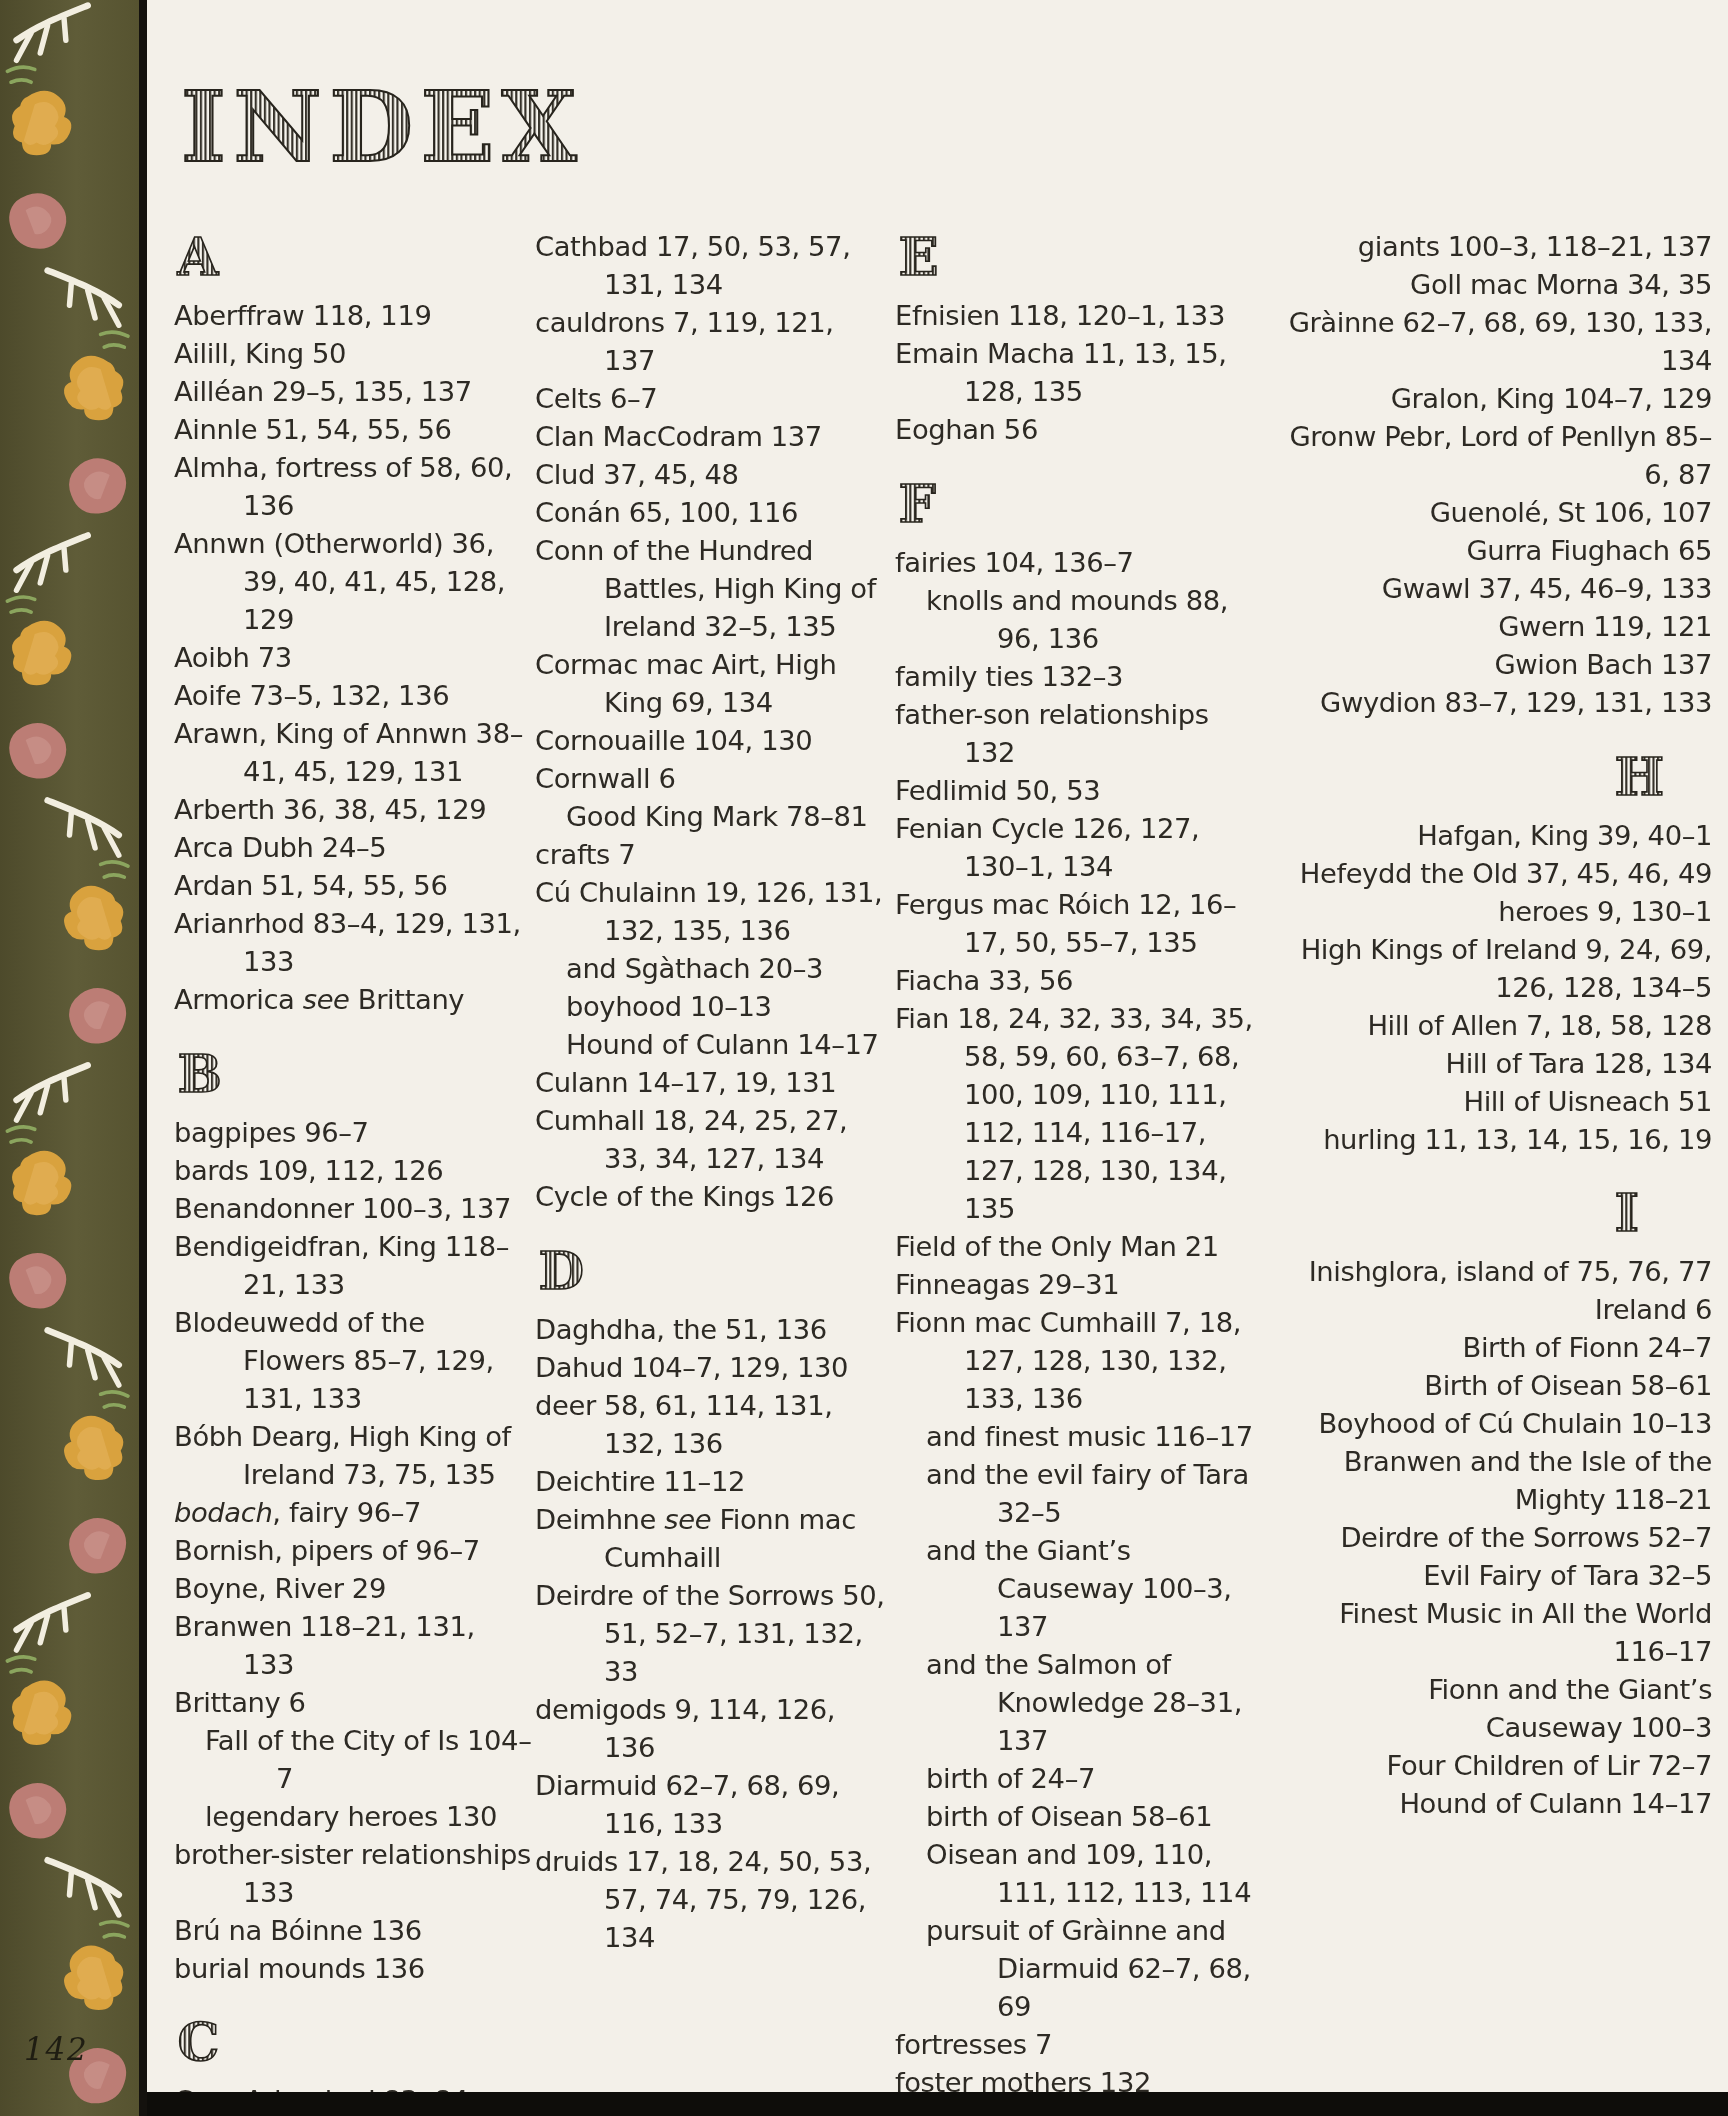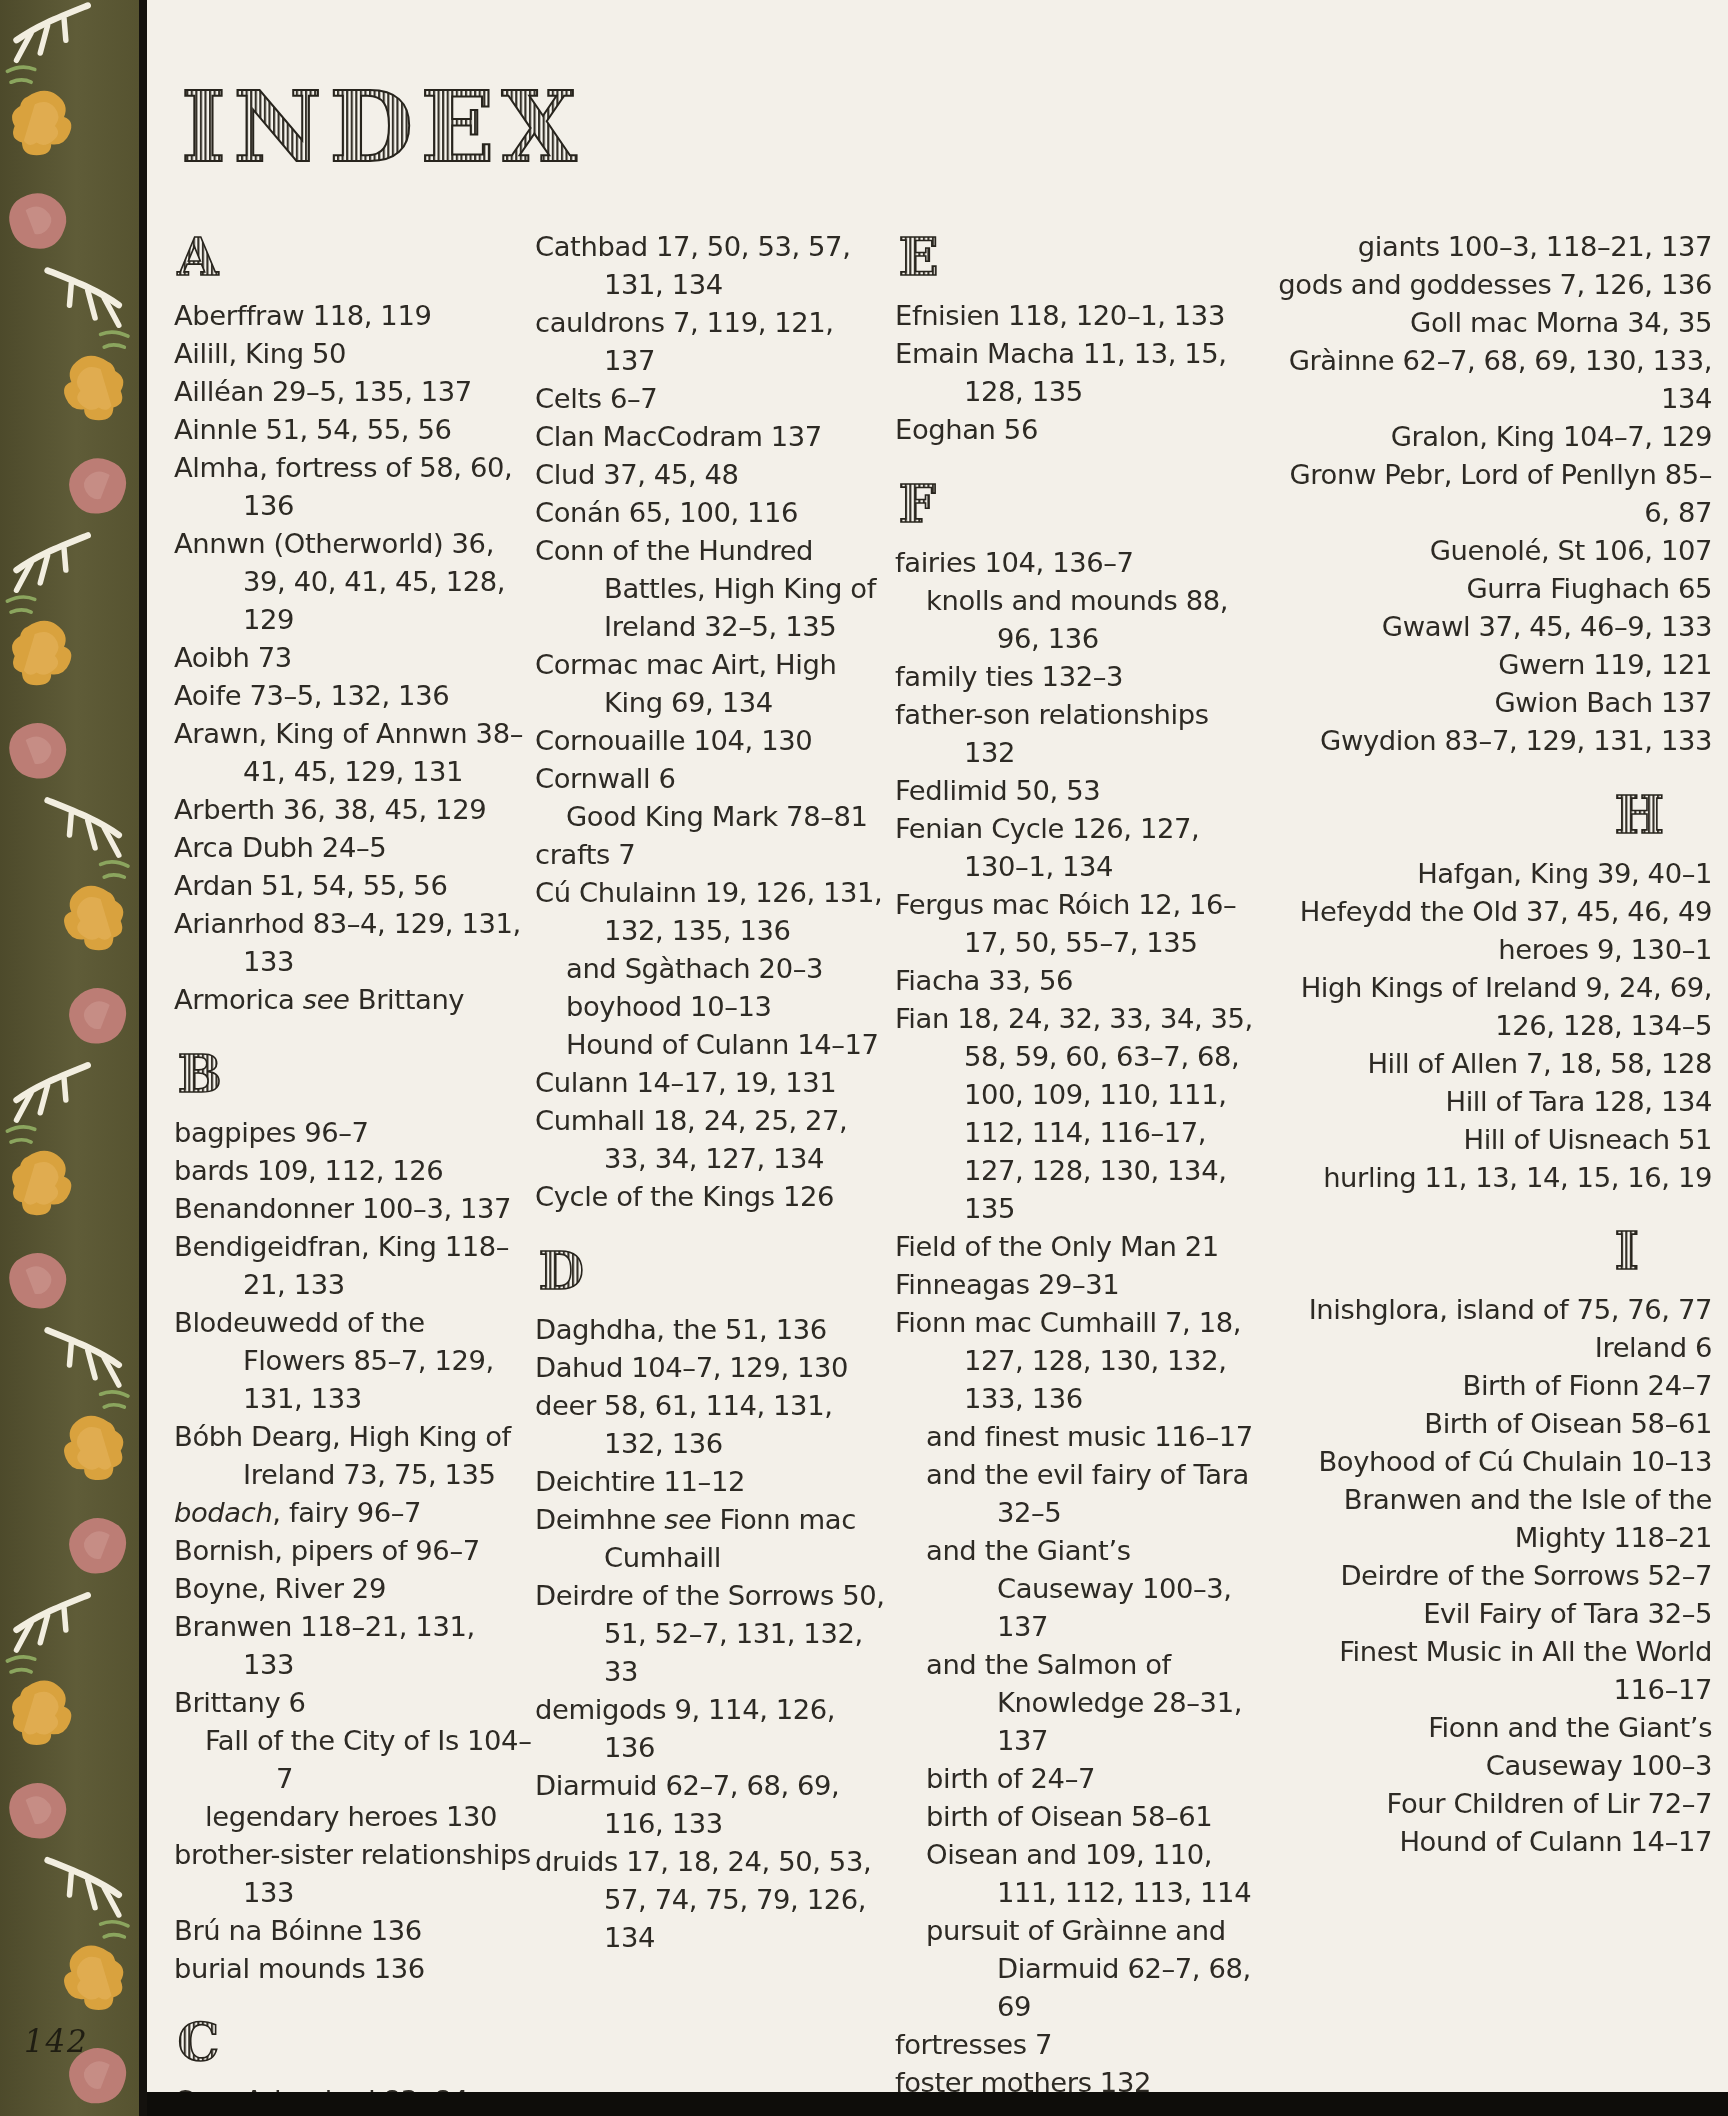--- a/index.html
+++ b/index.html
@@ -15,21 +15,21 @@
     background:linear-gradient(90deg,#4d4a2b 0%,#5f5c38 55%,#565330 100%);
   }
   .strip svg{position:absolute;left:0;top:0;}
   .rule{
     position:absolute;left:139px;top:0;width:8.2px;height:2116px;background:#14120e;
   }
   .bottom-band{
     position:absolute;left:147px;right:0;bottom:0;height:24px;background:#0e0d0a;
   }
   .pagenum{
-    position:absolute;left:24px;bottom:57px;
+    position:absolute;left:24px;bottom:49px;
     font-family:"DejaVu Serif","Liberation Serif",serif;
     font-style:italic;font-size:31px;color:#1f1d12;letter-spacing:1.8px;margin-top:12px;
   }
   
   .title-wrap{position:absolute;left:177px;top:68px;}
   text.fancy{
     font-family:"DejaVu Serif","Liberation Serif",serif;
     font-weight:700;
     fill:url(#stripe-fill);
     stroke:#27241d;stroke-width:1.8;
@@ -201,21 +201,20 @@
       <p class="entry sub">and the Salmon of Knowledge 28–31, 137</p>
       <p class="entry sub">birth of 24–7</p>
       <p class="entry sub">birth of Oisean 58–61</p>
       <p class="entry sub">Oisean and 109, 110, 111, 112, 113, 114</p>
       <p class="entry sub">pursuit of Gràinne and Diarmuid 62–7, 68, 69</p>
       <p class="entry">fortresses 7</p>
       <p class="entry">foster mothers 132</p>
     </section>
   <section class="col col-4">
       <p class="entry">giants 100–3, 118–21, 137</p>
-      <p class="entry">gods and goddesses 7, 126, 136</p>
       <p class="entry">Goll mac Morna 34, 35</p>
       <p class="entry">Gràinne 62–7, 68, 69, 130, 133, 134</p>
       <p class="entry">Gralon, King 104–7, 129</p>
       <p class="entry">Gronw Pebr, Lord of Penllyn 85–6, 87</p>
       <p class="entry">Guenolé, St 106, 107</p>
       <p class="entry">Gurra Fiughach 65</p>
       <p class="entry">Gwawl 37, 45, 46–9, 133</p>
       <p class="entry">Gwern 119, 121</p>
       <p class="entry">Gwion Bach 137</p>
       <p class="entry">Gwydion 83–7, 129, 131, 133</p>

